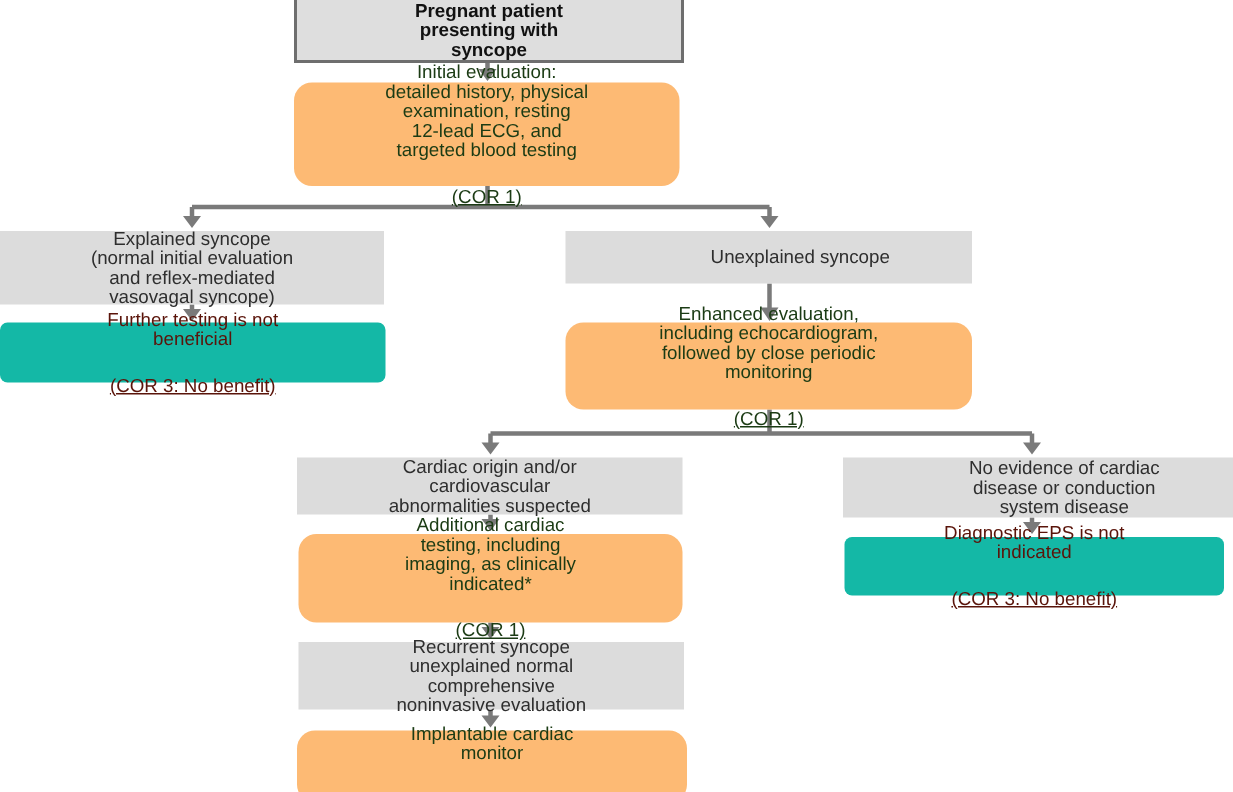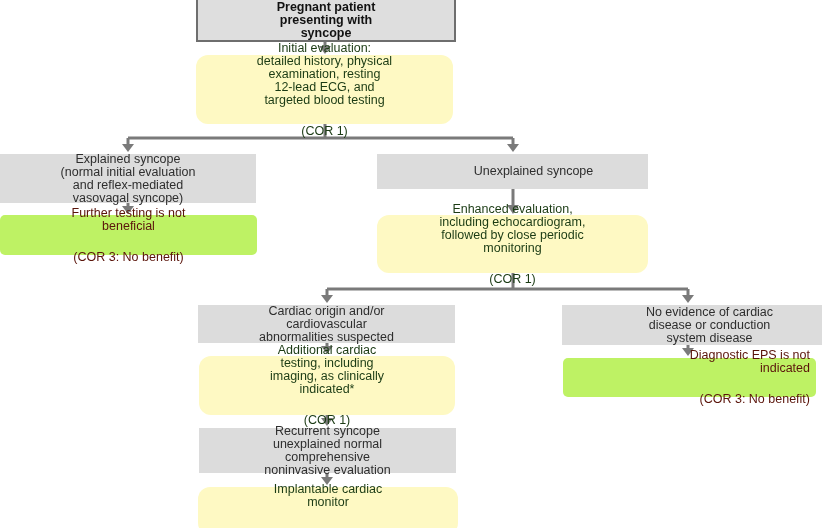--- a/index.html
+++ b/index.html
@@ -3,24 +3,24 @@
 <meta charset="utf-8">
 <style>
   html, body { margin: 0; padding: 0; background: #ffffff; }
   body { width: 822px; height: 528px; position: relative; overflow: hidden;
          font-family: "Liberation Sans", sans-serif; }
   .node { position: absolute; box-sizing: border-box; display: flex; flex-direction: column;
           align-items: center; justify-content: center; text-align: center;
           font-size: 12.5px; line-height: 13px; padding: 2px 6px; }
   .gray { background: #dcdcdc; color: #2e2e2e; }
   .gray-bordered { background: #dedede; border: 2px solid #6e6e6e; color: #111; font-weight: bold; }
-  .green { background: #fef9c3; color: #1b3b14; border-radius: 12px; }
-  .red { background: #bef264; color: #5a140a; border-radius: 5px; }
+  .green { background: #fdba74; color: #1b3b14; border-radius: 12px; }
+  .red { background: #14b8a6; color: #5a140a; border-radius: 5px; }
   .node .line { display: block; white-space: nowrap; }
-  .node .cor { display: block; margin-top: 18px; }
+  .node .cor { display: block; margin-top: 18px; text-decoration: underline; }
   svg.connectors { position: absolute; left: 0; top: 0; }
 </style>
 </head>
 <body>
 
 <svg class="connectors" width="822" height="528">
   <defs>
     <marker id="arrowhead" markerWidth="10" markerHeight="8" refX="5" refY="4" orient="auto" markerUnits="userSpaceOnUse">
       <path d="M0,0 L10,0 L5,7 Z" fill="#7a7a7a"></path>
     </marker>
@@ -117,21 +117,21 @@
   </div>
 
 <div class="node green" style="left:199px; top:356px; width:256px; height:59px;">
     <span class="line">Additional cardiac</span>
     <span class="line">testing, including</span>
     <span class="line">imaging, as clinically</span>
     <span class="line">indicated*</span>
     <span class="cor">(COR 1)</span>
   </div>
 
-<div class="node red" style="left:563px; top:358px; width:253px; height:39px;align-items:flex-end;">
+<div class="node red" style="left:563px; top:358px; width:253px; height:39px;">
     <span class="line">Diagnostic EPS is not</span>
     <span class="line">indicated</span>
     <span class="cor">(COR 3: No benefit)</span>
   </div>
 
 <div class="node gray" style="left:199px; top:428px; width:257px; height:45px;">
     <span class="line">Recurrent syncope</span>
     <span class="line">unexplained normal</span>
     <span class="line">comprehensive</span>
     <span class="line">noninvasive evaluation</span>

